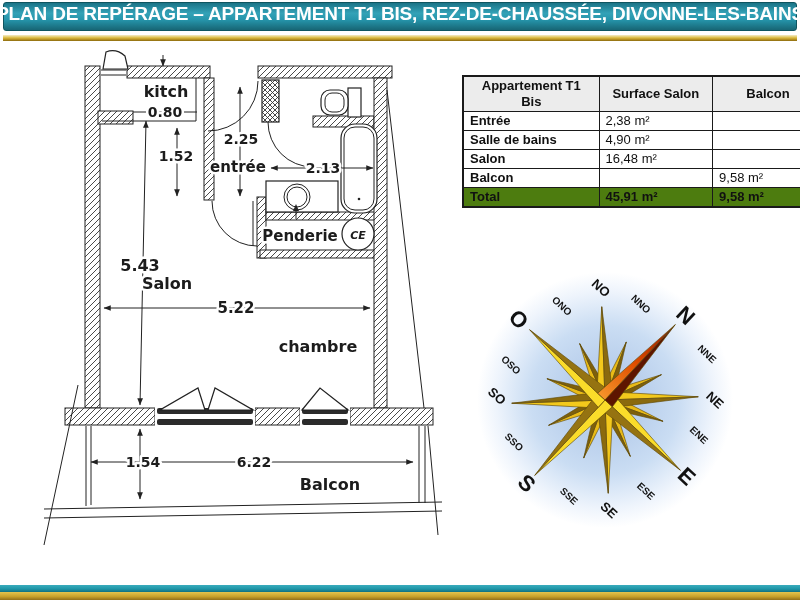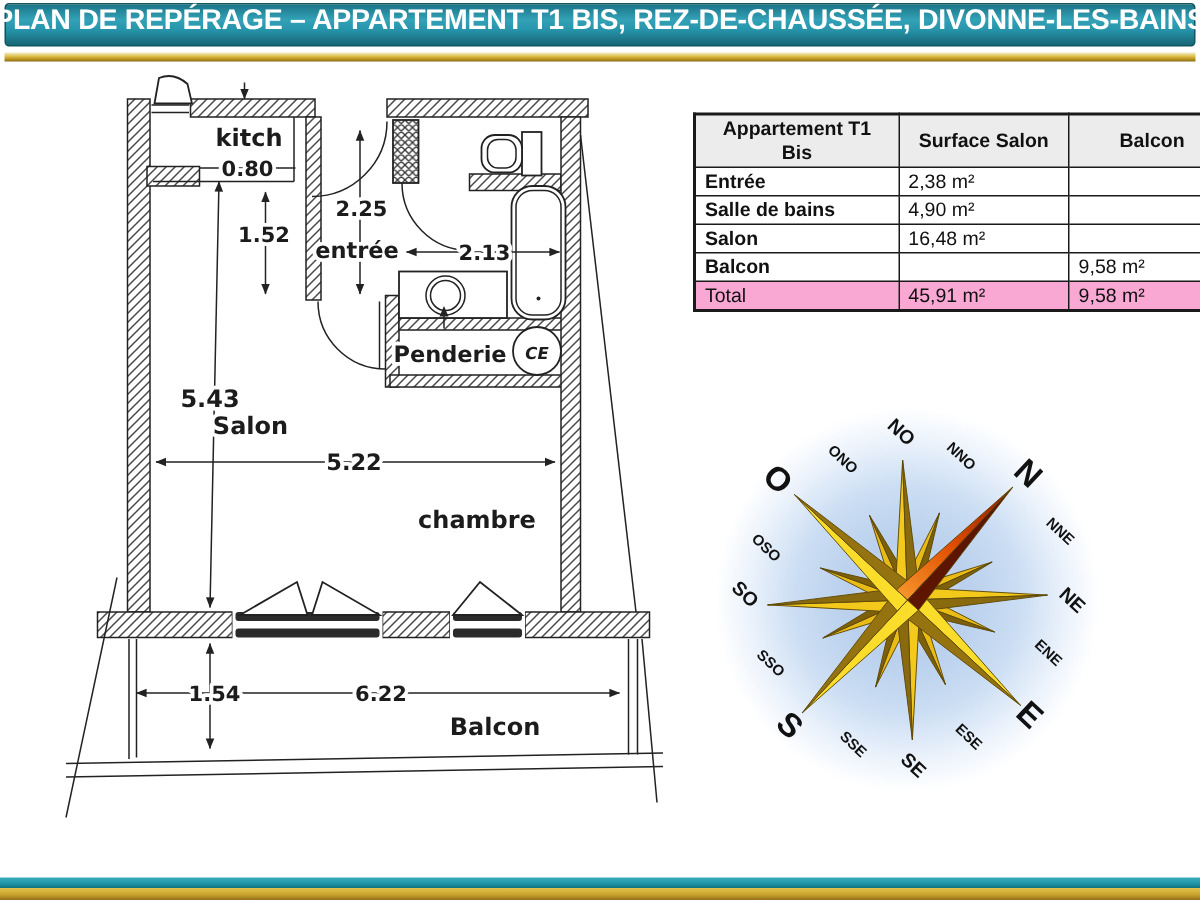--- a/index.html
+++ b/index.html
@@ -20,21 +20,21 @@
     background:linear-gradient(180deg,#e3c44e 0%,#c9a22b 55%,#92701a 100%);}
 
   
   .table-wrap{position:absolute;left:439px;top:75px;width:363px;margin-left:23px;}
   table.areas{border-collapse:collapse;width:100%;border:2px solid #1a1a1a;
     font-size:13px;color:#111;}
   table.areas th,table.areas td{border:1px solid #1a1a1a;padding:1px 6px;line-height:16px;height:16px;}
   table.areas th{background:#ececec;font-weight:bold;text-align:center;}
   table.areas td.lbl{font-weight:bold;text-align:left;}
   table.areas td.num{text-align:left;font-weight:normal;}
-  table.areas tr.total td{background:#f9a8d4;font-weight:normal;}
+  table.areas tr.total td{background:#4d7c0f;font-weight:bold;}
   table.areas col.c1{width:127px;} table.areas col.c2{width:106px;} table.areas col.c3{width:104px;}
 
   
   svg text.pt{font-family:"DejaVu Sans", sans-serif;font-weight:bold;fill:#1c1c1c;
     paint-order:stroke;stroke:#ffffff;stroke-width:5px;stroke-linejoin:round;text-anchor:middle;}
   svg text.ce{font-family:"DejaVu Sans", sans-serif;font-style:italic;}
   svg .wl{fill:url(#h1);stroke:#222;stroke-width:1;}
   svg .ln{stroke:#222;stroke-width:1;fill:none;}
   svg .wh{fill:#fff;stroke:#222;stroke-width:1.2;}
   svg .dim{stroke:#222;stroke-width:1;fill:none;}

